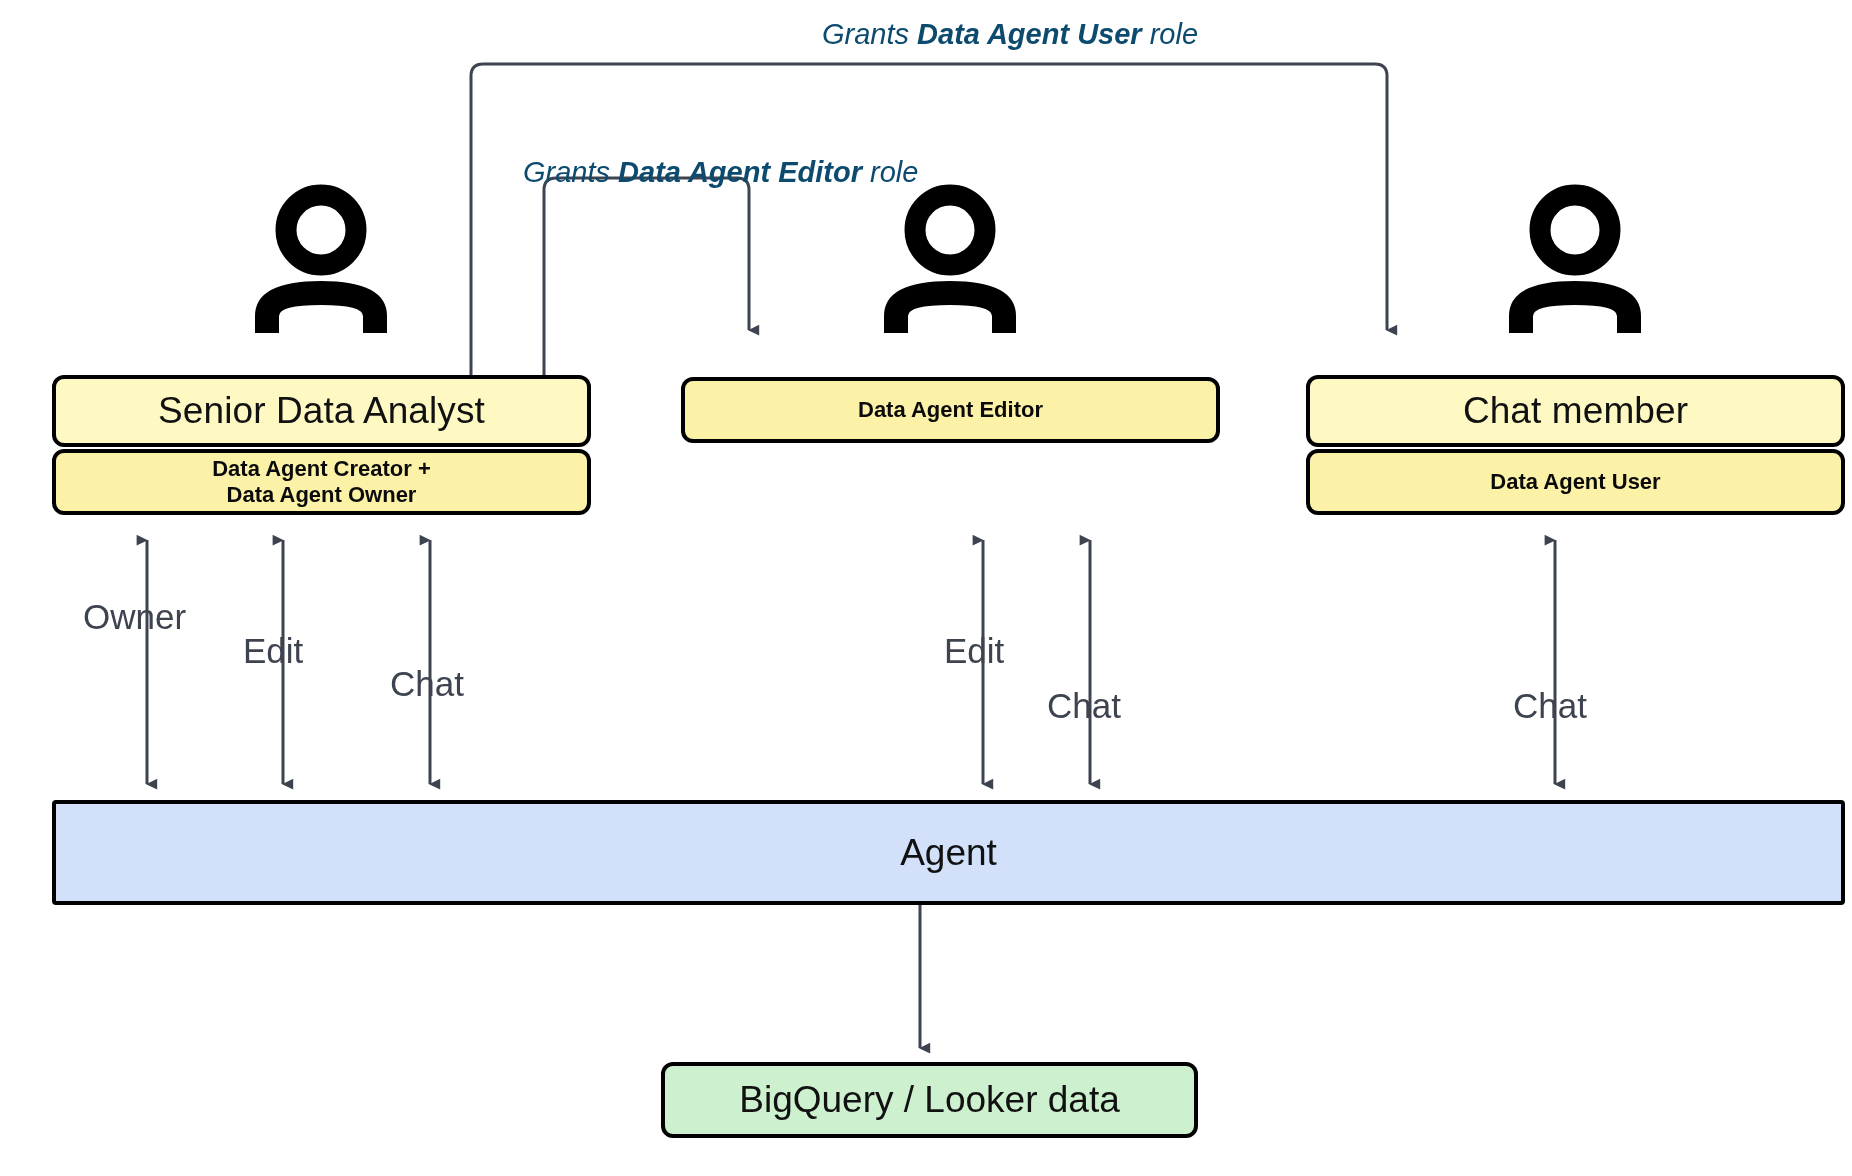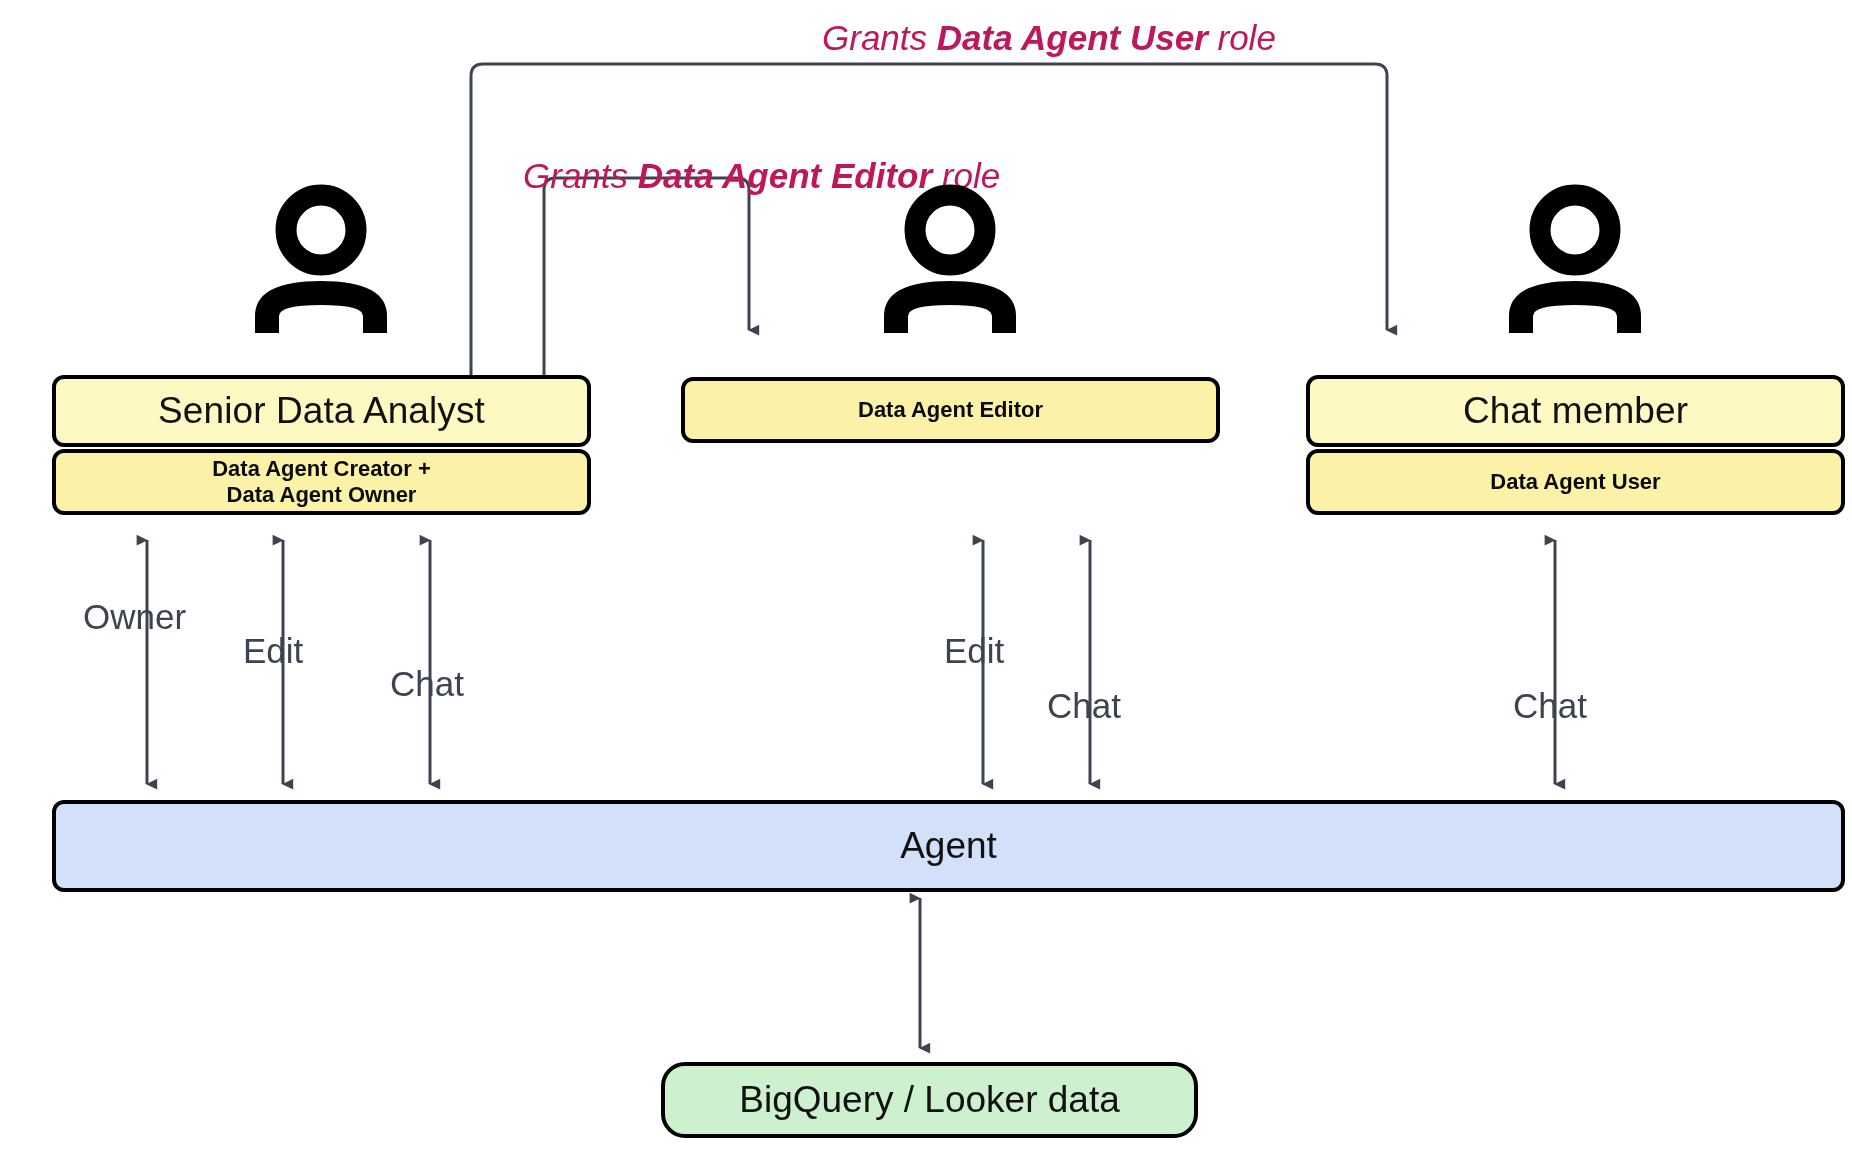--- a/index.html
+++ b/index.html
@@ -69,61 +69,61 @@
     white-space: pre-line;
   }
 
   
   #agent-bar {
     position: absolute;
     box-sizing: border-box;
     left: 52px;
     top: 800px;
     width: 1793px;
-    height: 92px;
+    height: 105px;
     background: #d2e0fa;
     border: 4px solid #000000;
-    border-radius: 12px;
+    border-radius: 4px;
     display: flex;
     align-items: center;
     justify-content: center;
     font-size: 37px;
     color: #111111;
   }
 
   
   #data-box {
     position: absolute;
     box-sizing: border-box;
     left: 661px;
     top: 1062px;
     width: 537px;
     height: 76px;
     background: #cdf0ce;
     border: 4px solid #000000;
-    border-radius: 24px;
+    border-radius: 12px;
     display: flex;
     align-items: center;
     justify-content: center;
     font-size: 37px;
     color: #111111;
   }
 
   
   .flow-label {
     position: absolute;
     font-size: 35px;
     color: #3d4450;
     white-space: nowrap;
   }
   .grant-label {
     position: absolute;
-    font-size: 35px;
+    font-size: 29px;
     font-style: italic;
-    color: #be185d;
+    color: #0c4a6e;
     white-space: nowrap;
   }
   .grant-label b {
     font-weight: bold;
     font-style: italic;
   }
 </style>
 </head>
 <body>
 

